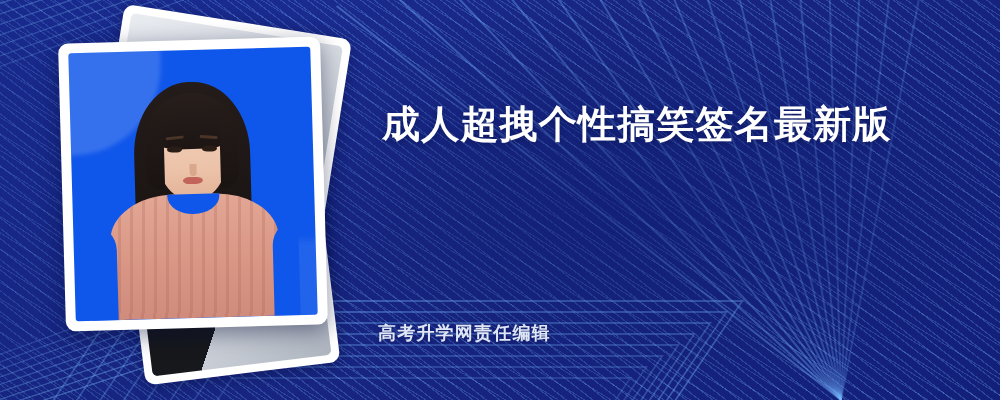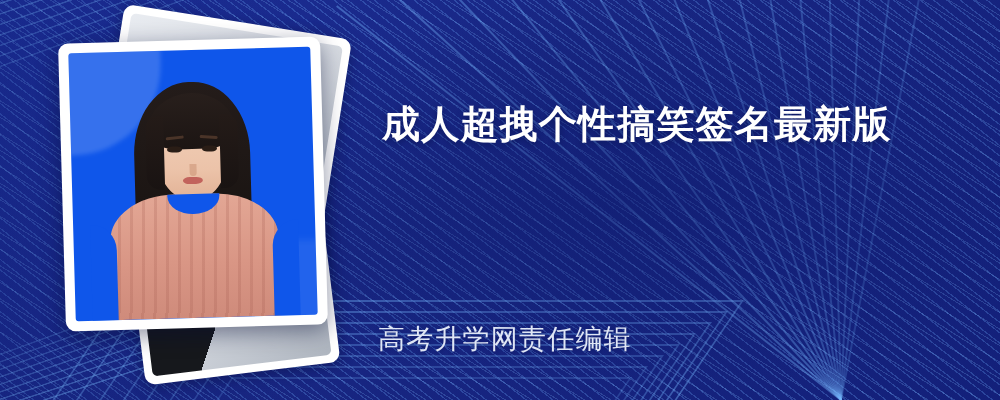--- a/index.html
+++ b/index.html
@@ -326,22 +326,22 @@
     font-weight: bold;
     letter-spacing: 2px;
     white-space: nowrap;
     text-shadow: 0 2px 5px rgba(6,14,70,0.5);
   }
   .person-role {
     position: absolute;
     left: 378px;
     top: 321px;
     color: #dfe6f5;
-    font-size: 27px;
-    font-weight: normal;
+    font-size: 18px;
+    font-weight: bold;
     letter-spacing: 1.2px;
     white-space: nowrap;
     text-shadow: 0 1px 4px rgba(6,14,70,0.45);
   }
 </style>
 </head>
 <body>
 
 <div id="banner">
 

